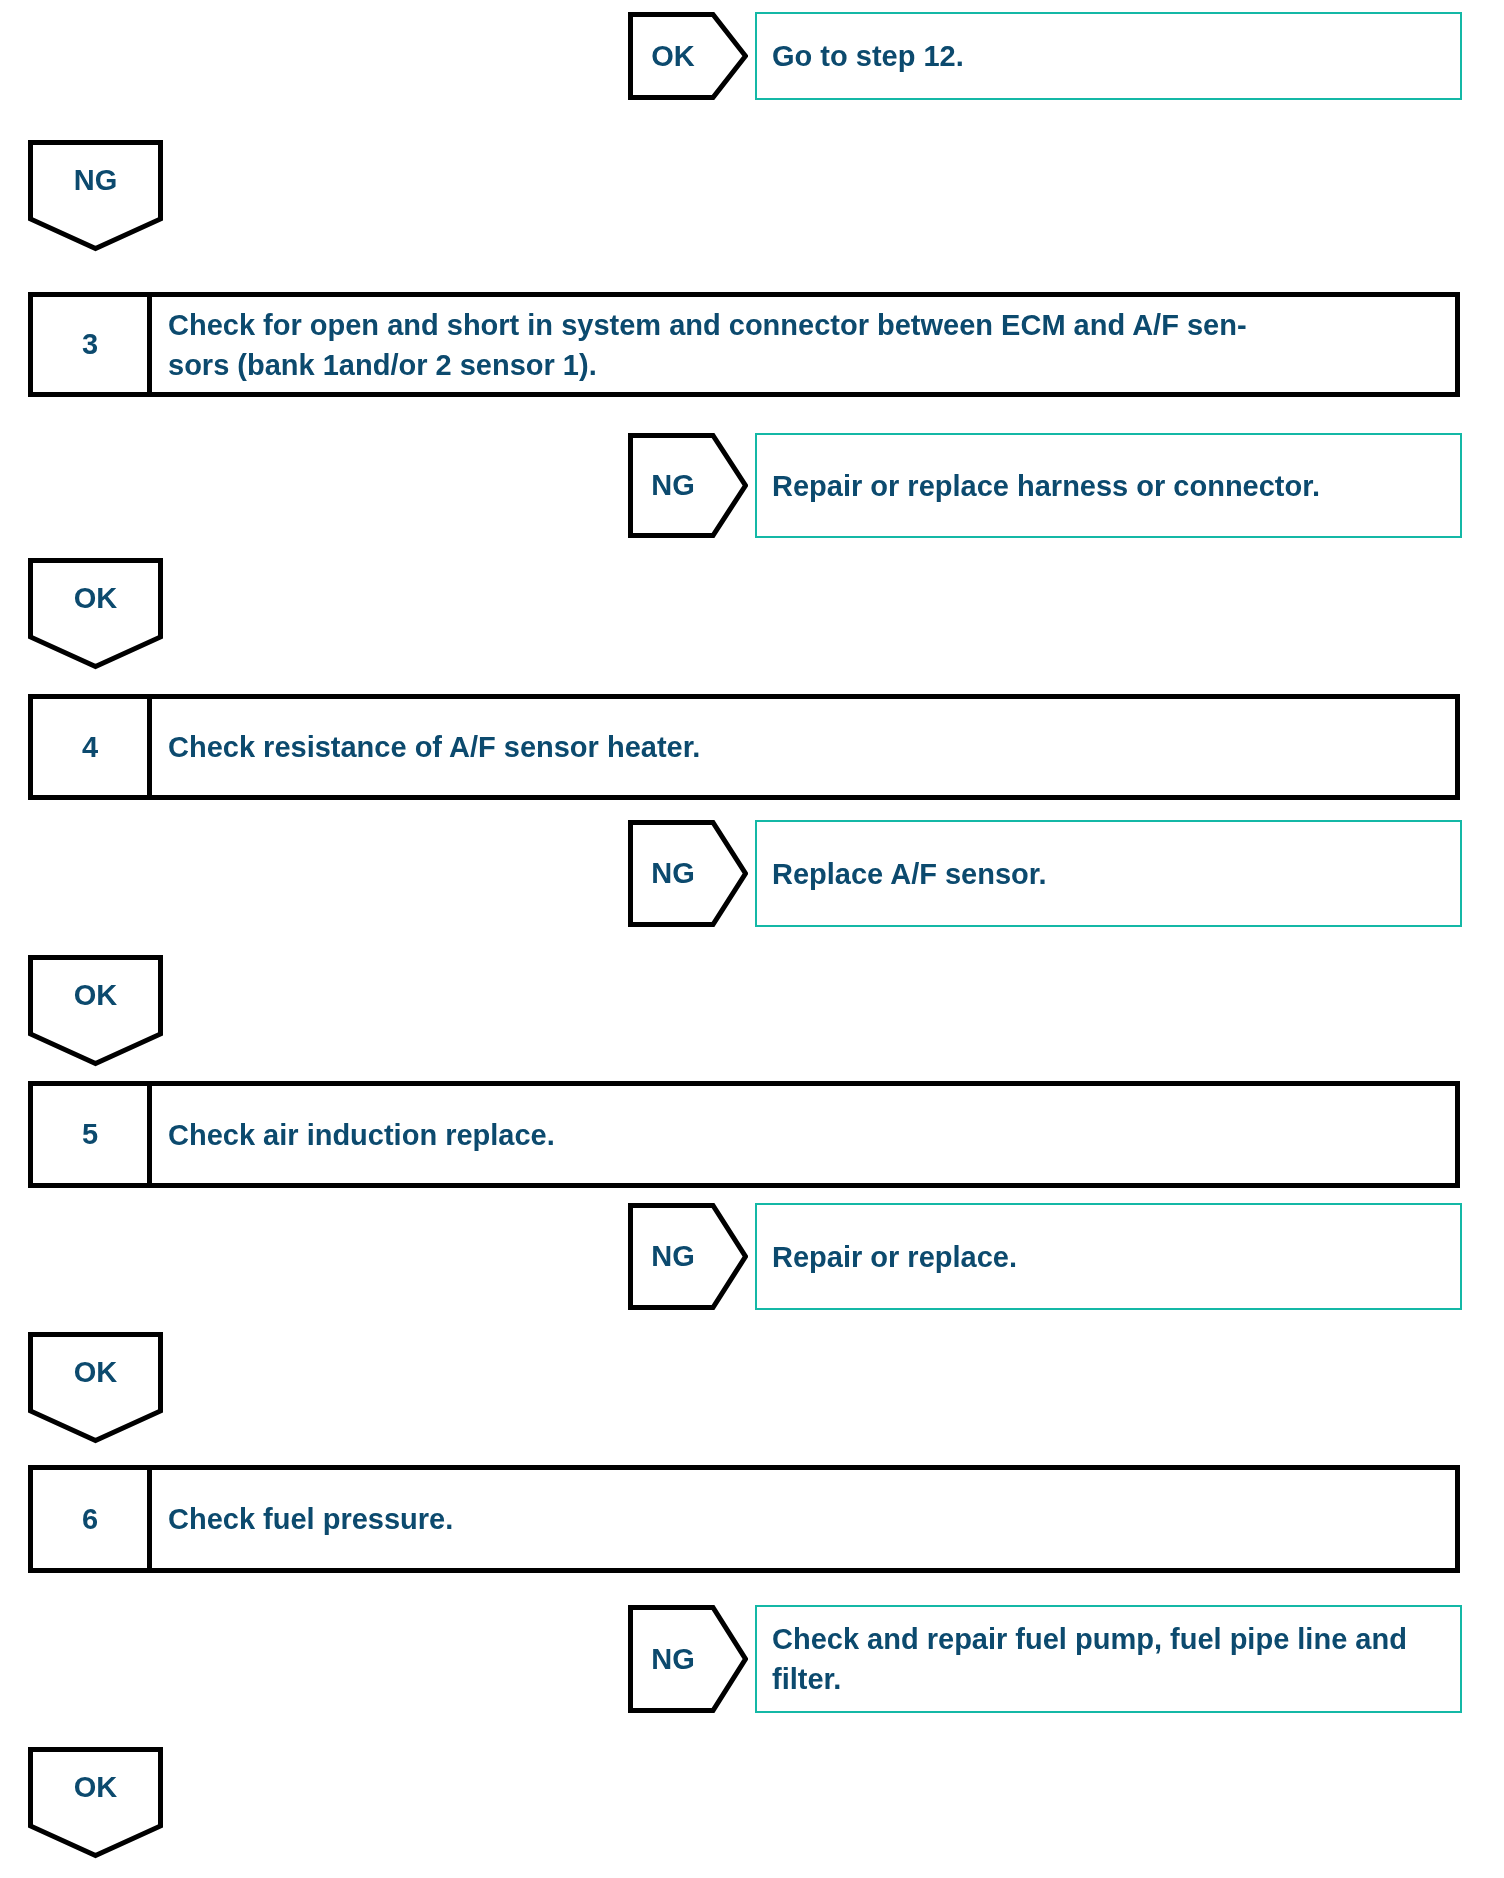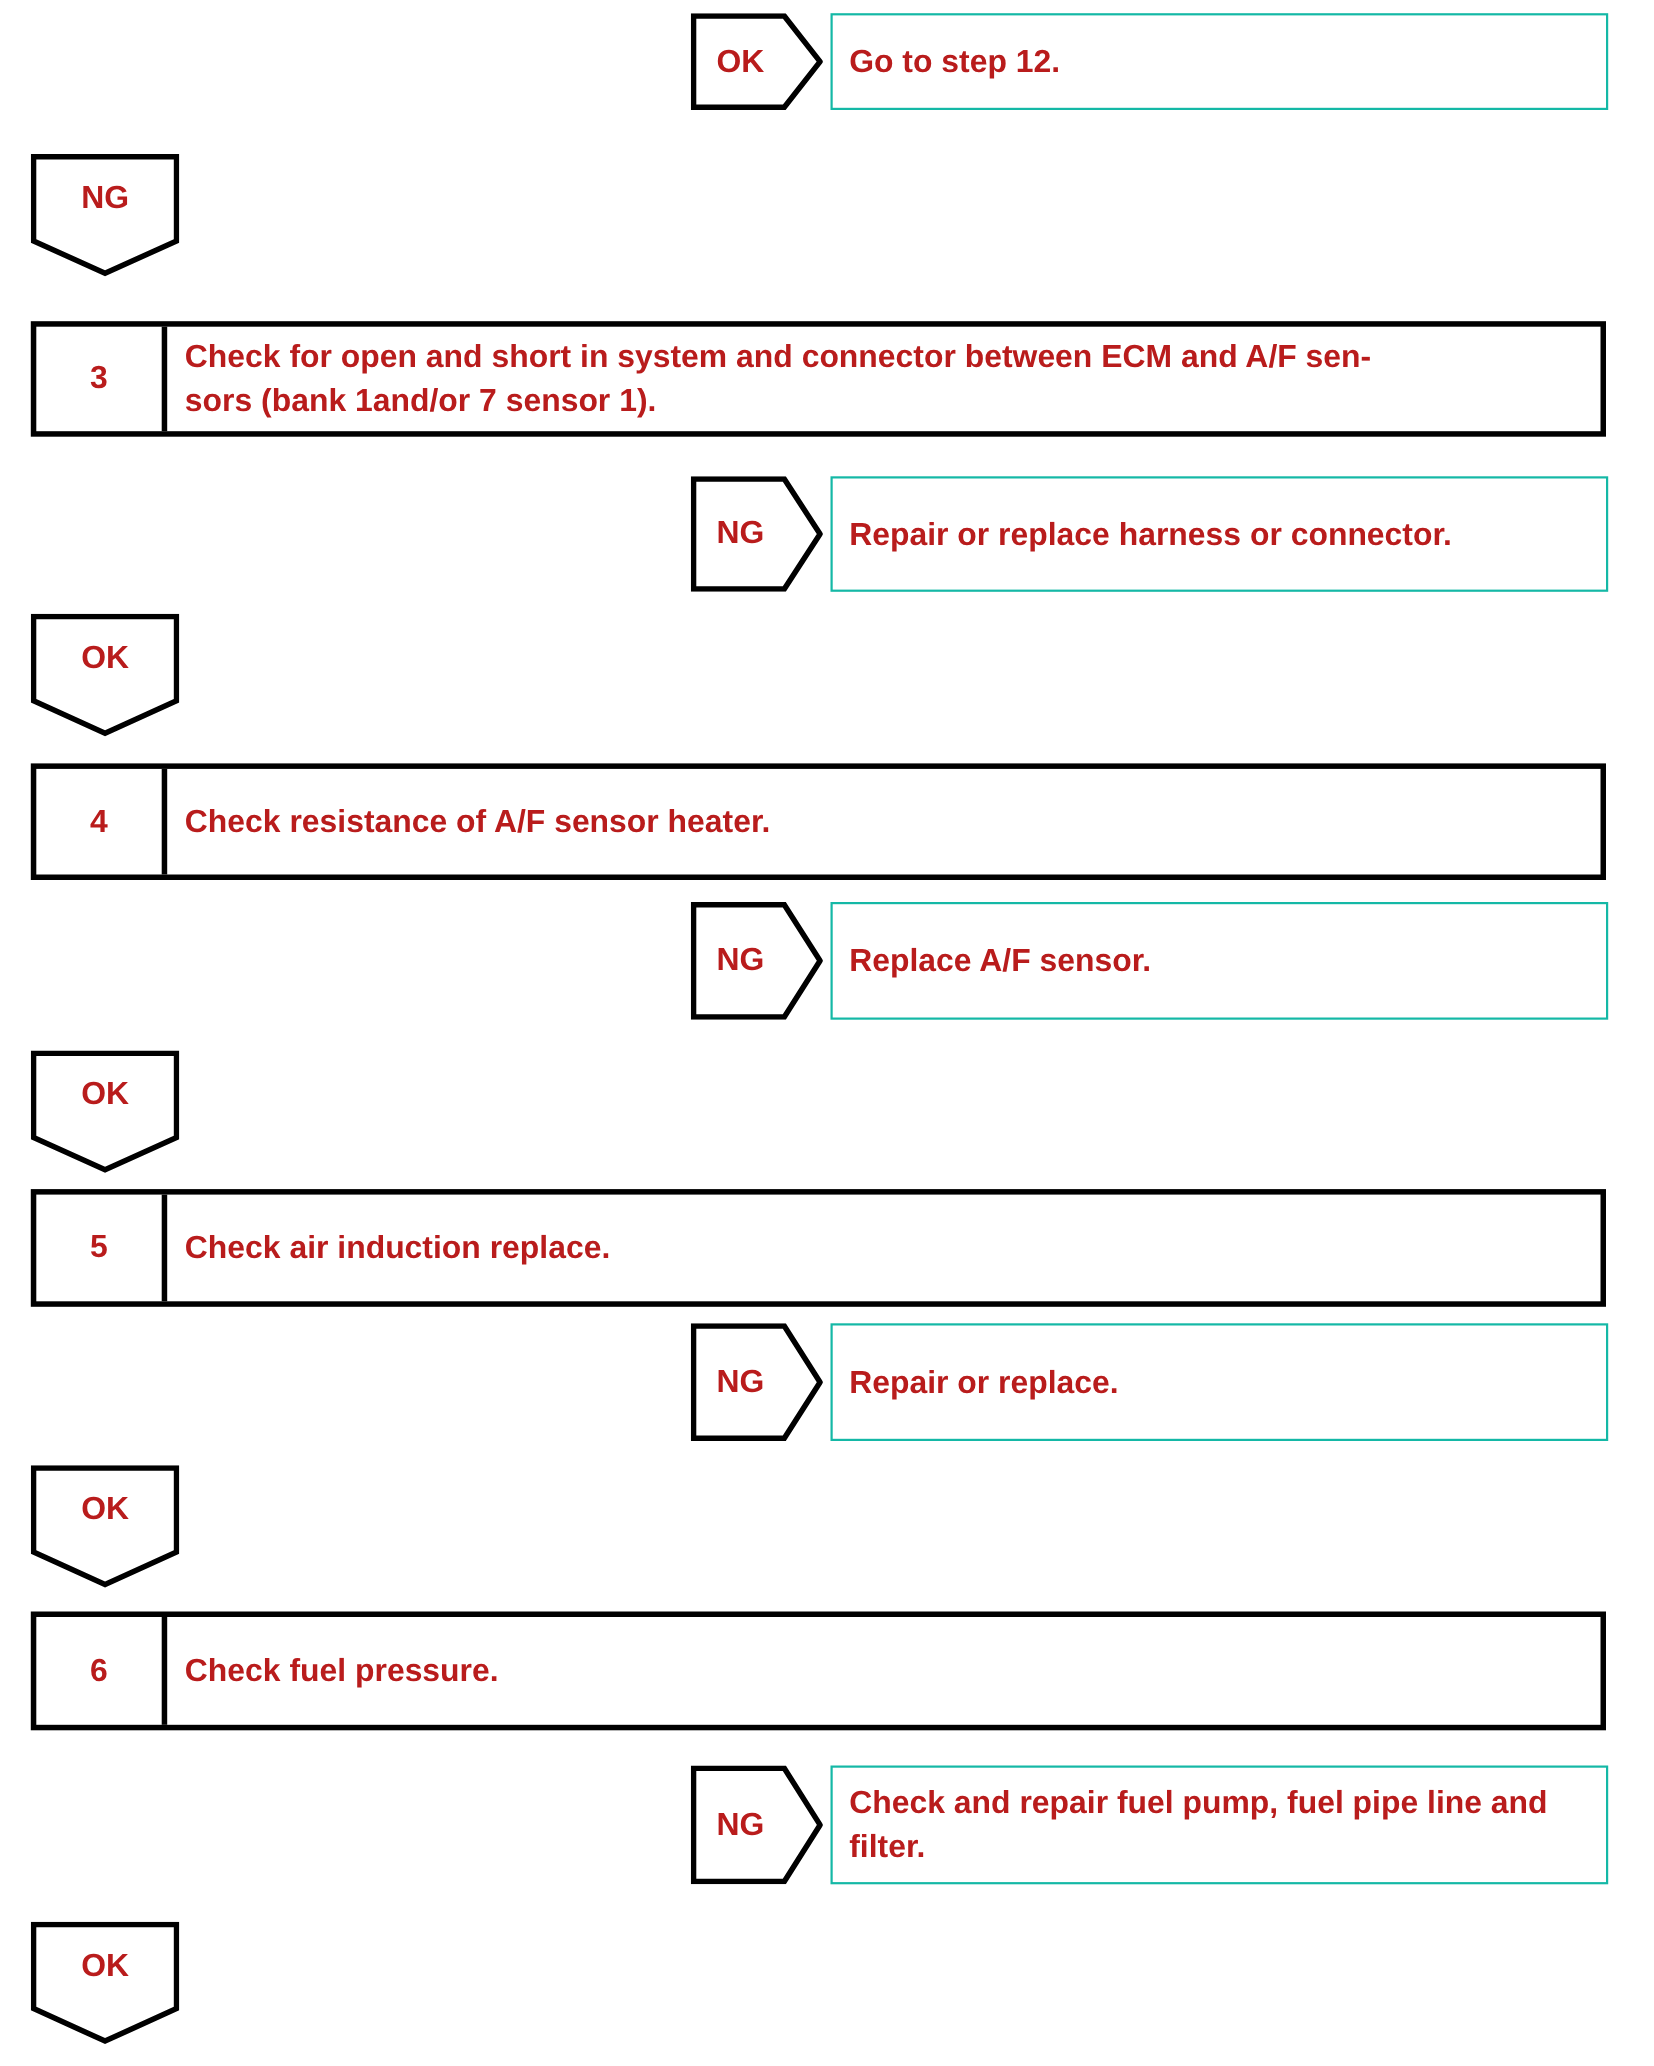--- a/index.html
+++ b/index.html
@@ -3,21 +3,21 @@
 <meta charset="utf-8">
 <style>
   html, body { margin: 0; padding: 0; background: #ffffff; }
   .page {
     position: relative;
     width: 1504px;
     height: 1878px;
     background: #ffffff;
     font-family: "Liberation Sans", sans-serif;
     font-weight: bold;
-    color: #b91c1c;
+    color: #0c4a6e;
     overflow: hidden;
   }
   
   .pent-down { position: absolute; left: 28px; width: 135px; height: 112px; }
   .pent-down svg { display: block; width: 100%; height: 100%; }
   .pent-down .pent-label {
     position: absolute; left: 0; top: 0; width: 100%; height: 80px;
     display: flex; align-items: center; justify-content: center;
     font-size: 29px;
   }
@@ -76,21 +76,21 @@
     <svg viewBox="0 0 135 112">
       <polygon points="2.5,2.5 132.5,2.5 132.5,79 67.5,108.5 2.5,79" fill="#ffffff" stroke="#000000" stroke-width="5" stroke-linejoin="miter"></polygon>
     </svg>
     <span class="pent-label">NG</span>
   </div>
 
   <div class="step-box" style="top:292px;height:105px">
     <div class="step-num">3</div>
     <div class="step-desc">
       <span>Check for open and short in system and connector between ECM and A/F sen-</span>
-      <span>sors (bank 1and/or 7 sensor 1).</span>
+      <span>sors (bank 1and/or 2 sensor 1).</span>
     </div>
   </div>
 
   <div class="pent-right" style="top:433px;height:105px">
     <svg viewBox="0 0 120 105">
       <polygon points="2.5,2.5 85,2.5 117.5,52.5 85,102.5 2.5,102.5" fill="#ffffff" stroke="#000000" stroke-width="5" stroke-linejoin="miter"></polygon>
     </svg>
     <span class="pent-label">NG</span>
   </div>
   <div class="result-box" style="top:433px;height:105px">

